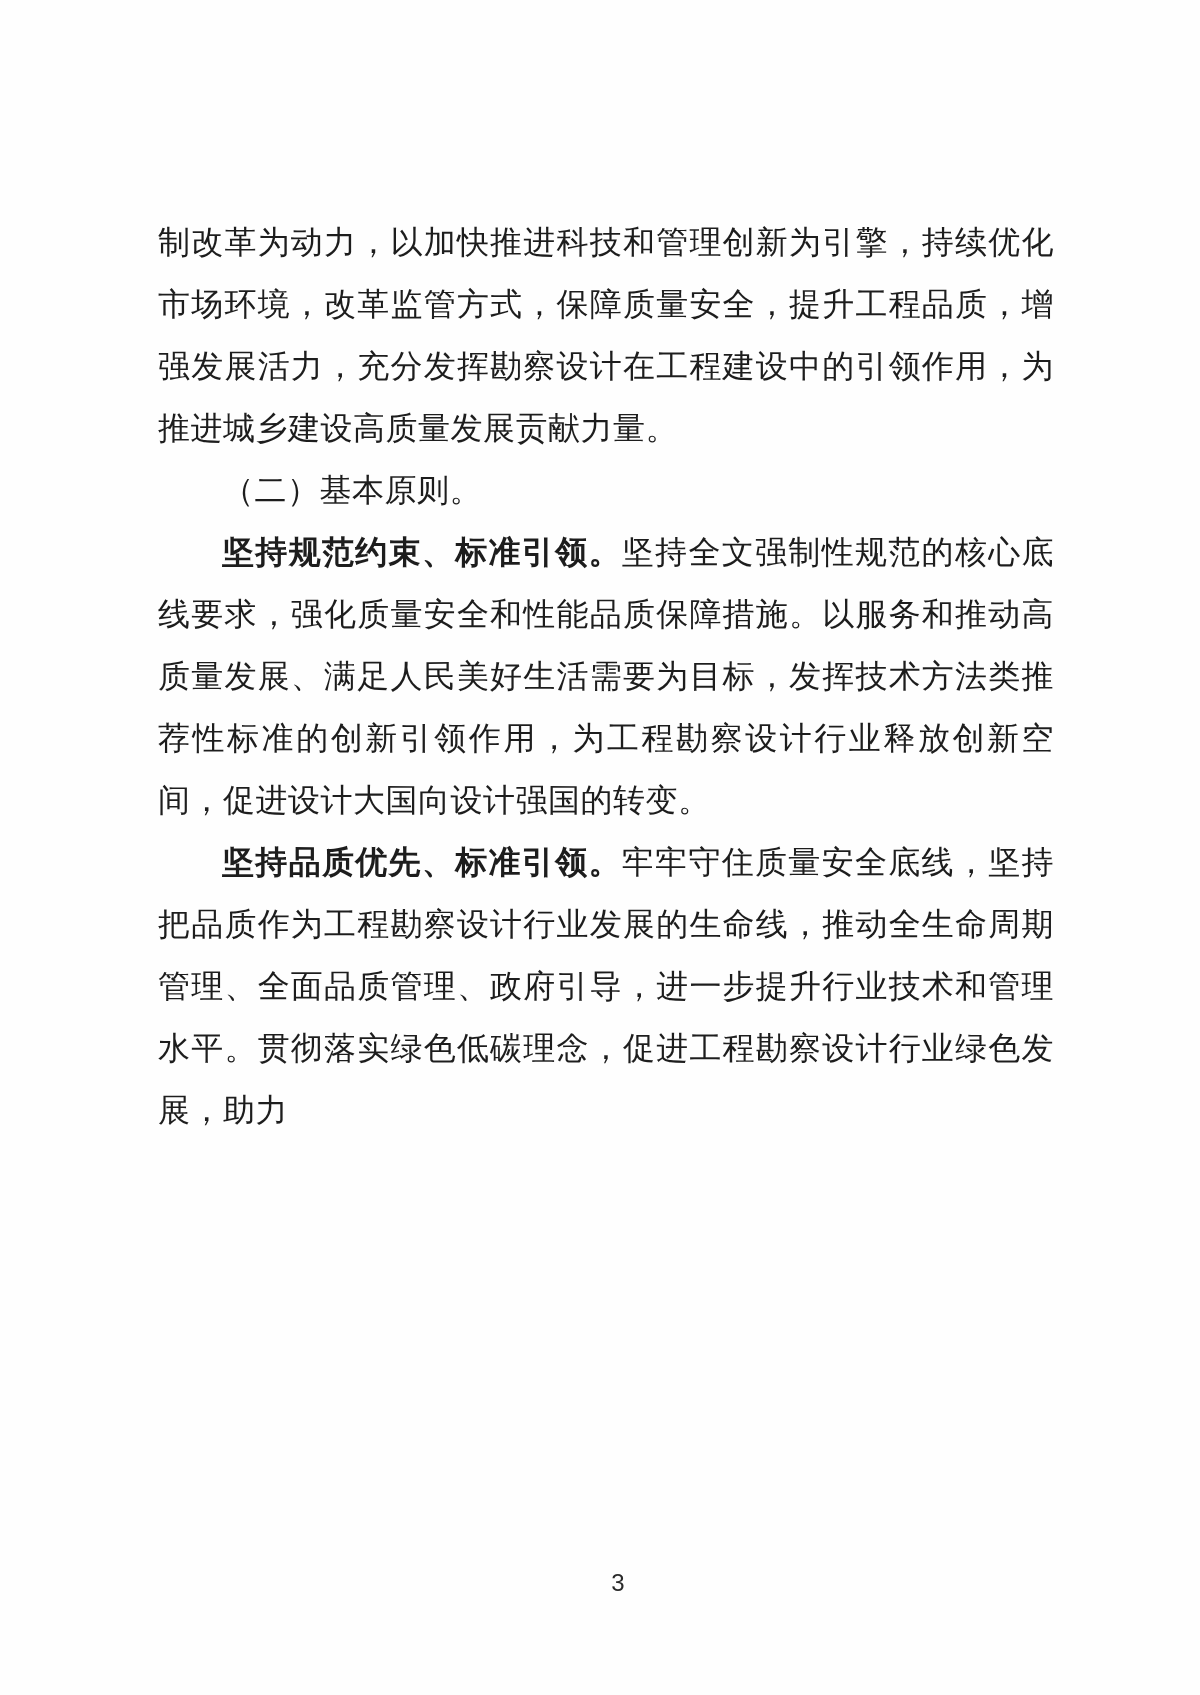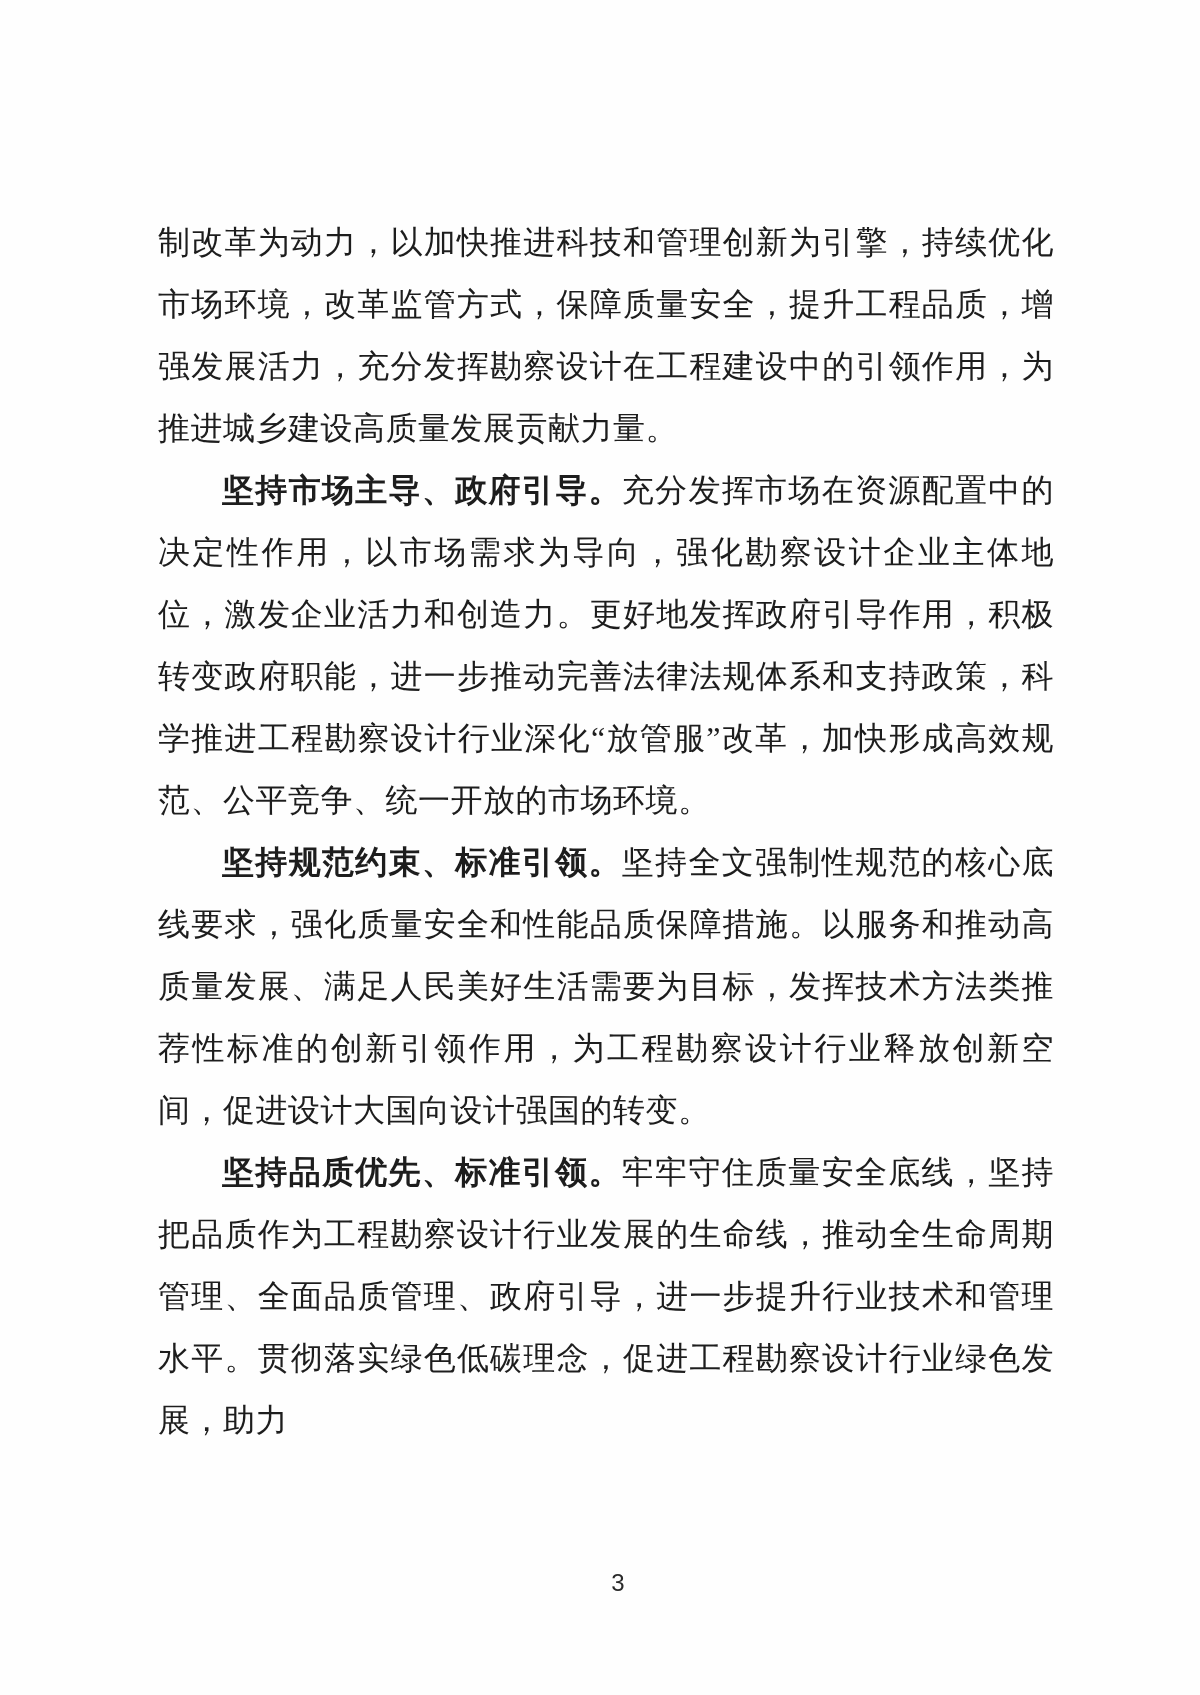--- a/index.html
+++ b/index.html
@@ -50,18 +50,18 @@
     color: #2a2a2a;
     font-family: "Liberation Sans", "DejaVu Sans", sans-serif;
   }
 </style>
 </head>
 <body>
 
 <div class="page">
   <div class="content" id="paragraphs">
       <p class="para"><span class="body-text">制改革为动力，以加快推进科技和管理创新为引擎，持续优化市场环境，改革监管方式，保障质量安全，提升工程品质，增强发展活力，充分发挥勘察设计在工程建设中的引领作用，为推进城乡建设高质量发展贡献力量。</span></p>
-      <p class="para indent"><b class="lead">坚持市场主导、政府引导。</b><span class="body-text">充分发挥市场在资源配置中的决定性作用，以市场需求为导向，强化勘察设计企业主体地位，激发企业活力和创造力。更好地发挥政府引导作用，积极转变政府职能，进一步推动完善法律法规体系和支持政策，科学推进工程勘察设计行业深化“放管服”改革，加快形成高效规范、公平竞争、统一开放的市场环境。</span></p>
+      <p class="para indent"><span class="body-text">（二）基本原则。</span></p>
       <p class="para indent"><b class="lead">坚持规范约束、标准引领。</b><span class="body-text">坚持全文强制性规范的核心底线要求，强化质量安全和性能品质保障措施。以服务和推动高质量发展、满足人民美好生活需要为目标，发挥技术方法类推荐性标准的创新引领作用，为工程勘察设计行业释放创新空间，促进设计大国向设计强国的转变。</span></p>
       <p class="para indent"><b class="lead">坚持品质优先、标准引领。</b><span class="body-text">牢牢守住质量安全底线，坚持把品质作为工程勘察设计行业发展的生命线，推动全生命周期管理、全面品质管理、政府引导，进一步提升行业技术和管理水平。贯彻落实绿色低碳理念，促进工程勘察设计行业绿色发展，助力</span></p>
     </div>
   <div class="page-footer">3</div>
 </div>
 
 </body></html>

